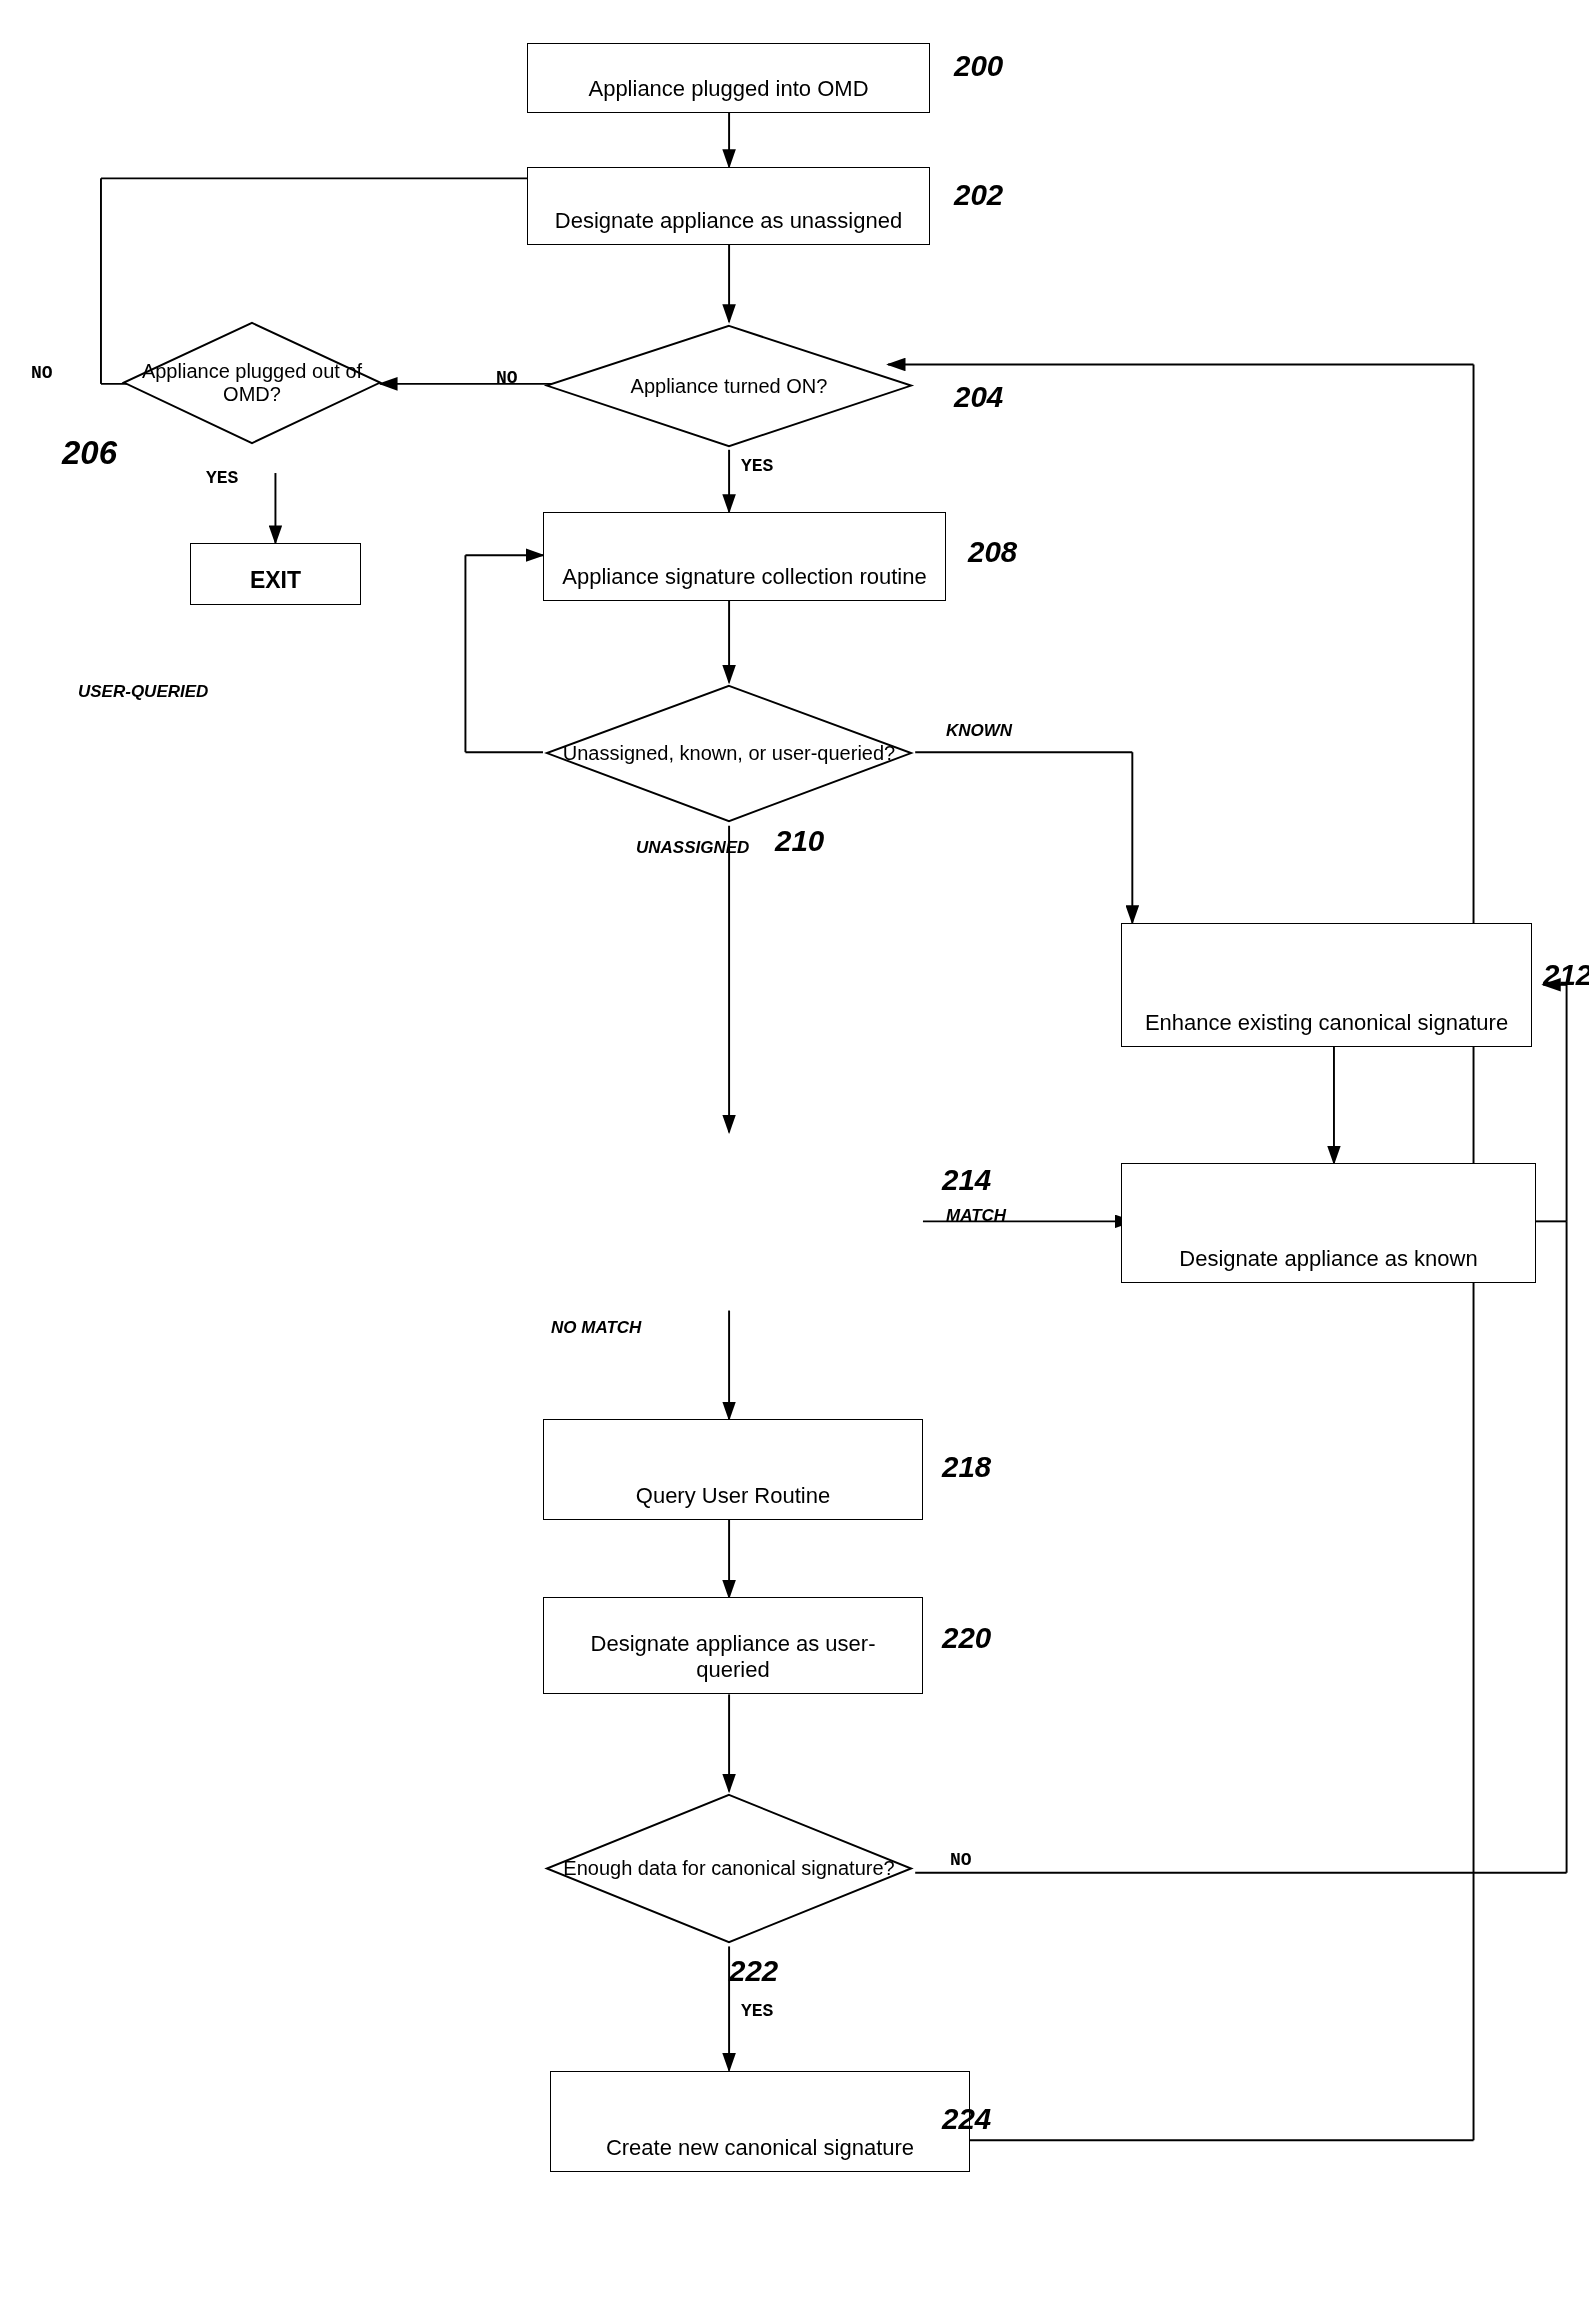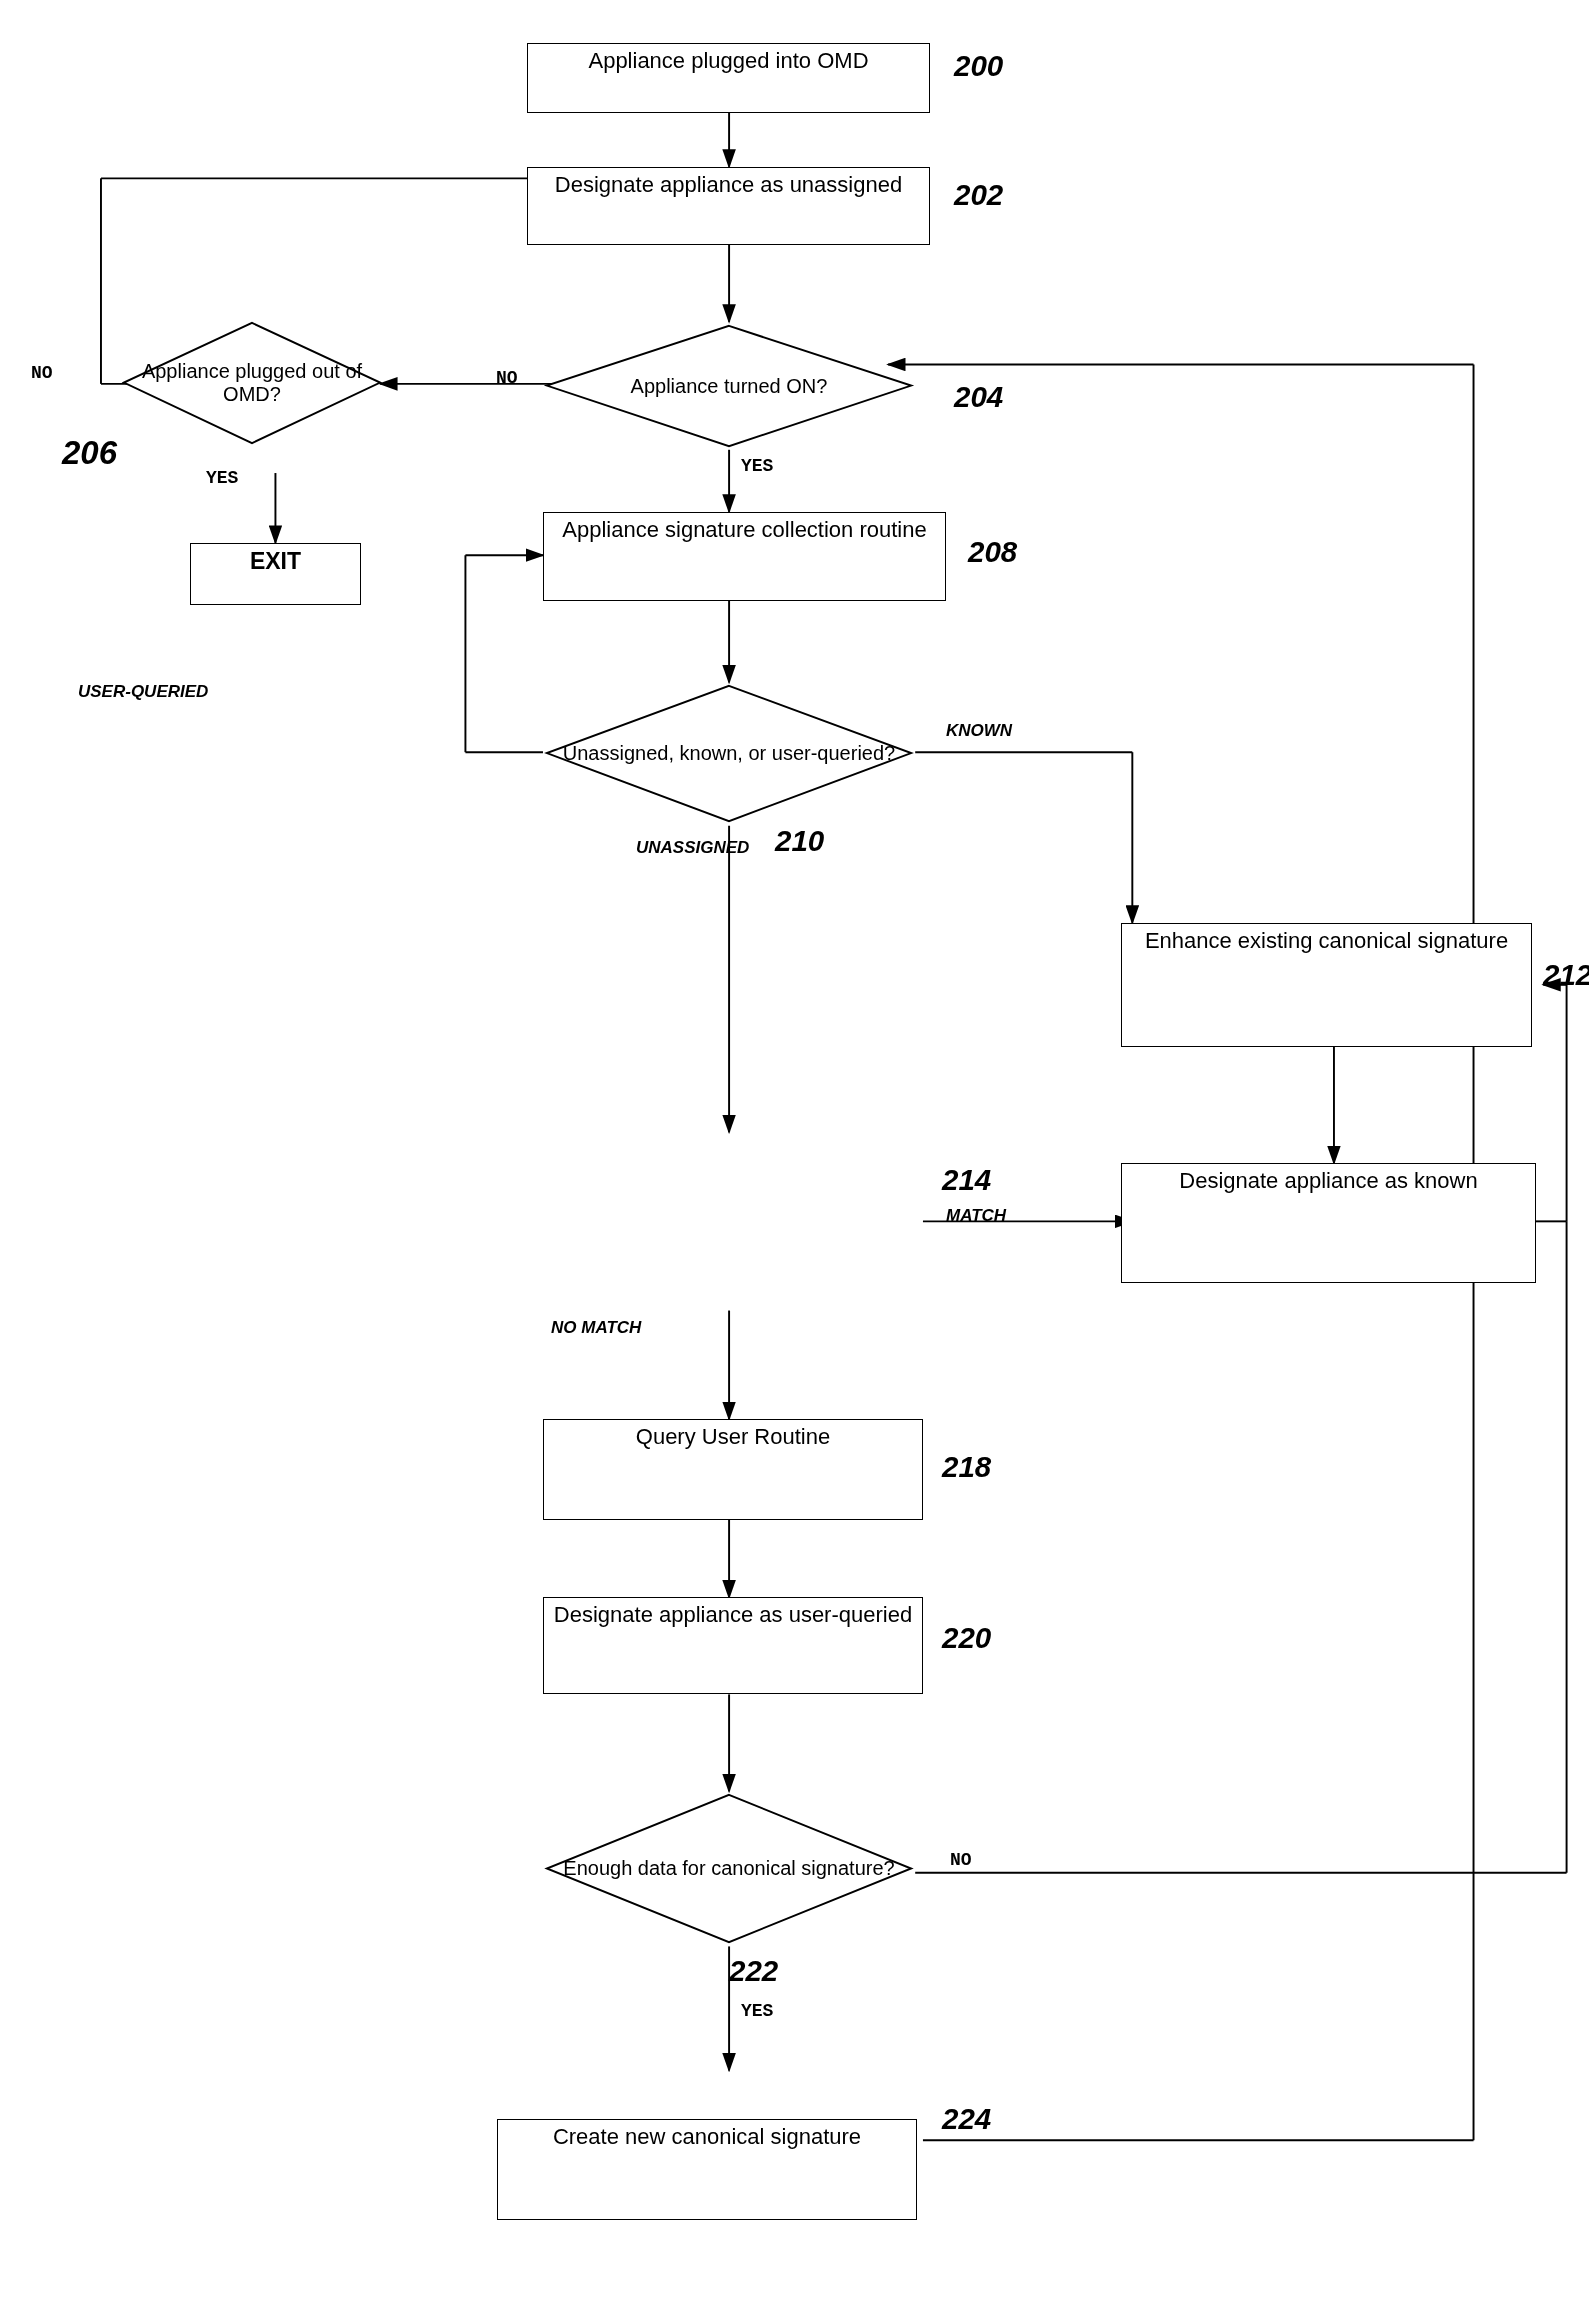--- a/index.html
+++ b/index.html
@@ -15,26 +15,26 @@
       position: relative;
       width: 1590px;
       height: 2307px;
     }
     
     .fc-box {
       position: absolute;
       border: 1.6px solid #000;
       background: #fff;
       display: flex;
-      align-items: flex-start;
+      align-items: flex-end;
       justify-content: center;
       text-align: center;
       font-size: 22px;
       font-family: Arial, sans-serif;
-      padding: 4px;
+      padding: 10px;
     }
     
     .fc-diamond-wrap {
       position: absolute;
       display: flex;
       align-items: center;
       justify-content: center;
     }
     .fc-diamond {
       width: 100%;
@@ -256,19 +256,19 @@
         <span>Enough data for canonical signature?</span>
       </div>
     </div>
   </div>
   <div class="fc-number" style="left:729px; top:1954px;text-align:right;">222</div>
 
   <div class="fc-label" style="left:741px; top:2001px;">YES</div>
 
   <div class="fc-label" style="left:950px; top:1850px;">NO</div>
 
-  <div class="fc-box" style="left:497px; top:2071px; width:420px; height:101px;margin-top:48px;">
+  <div class="fc-box" style="left:550px; top:2071px; width:420px; height:101px;">
     <span>Create new canonical signature</span>
   </div>
   <div class="fc-number" style="left:942px; top:2102px;">224</div>
 
 </div>
 
 
 </body></html>

